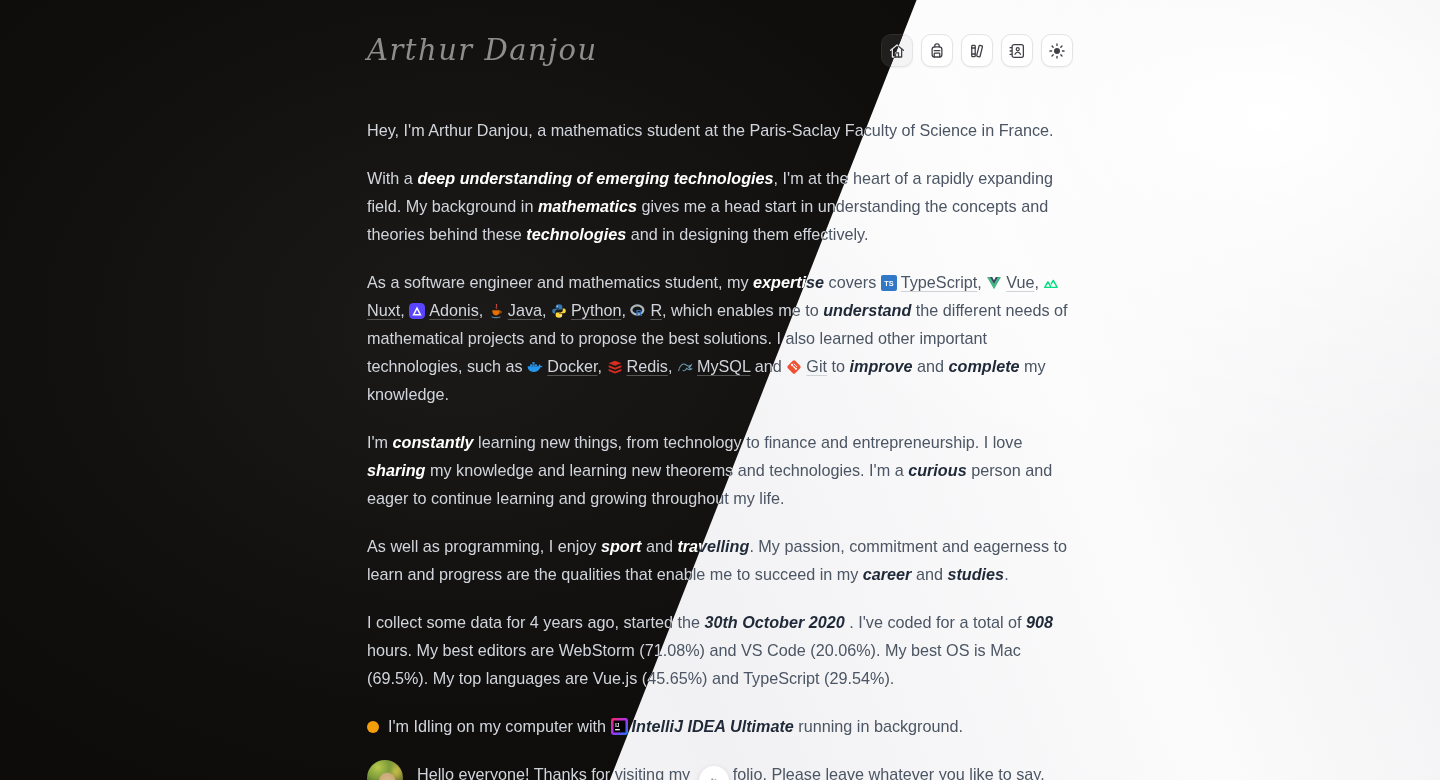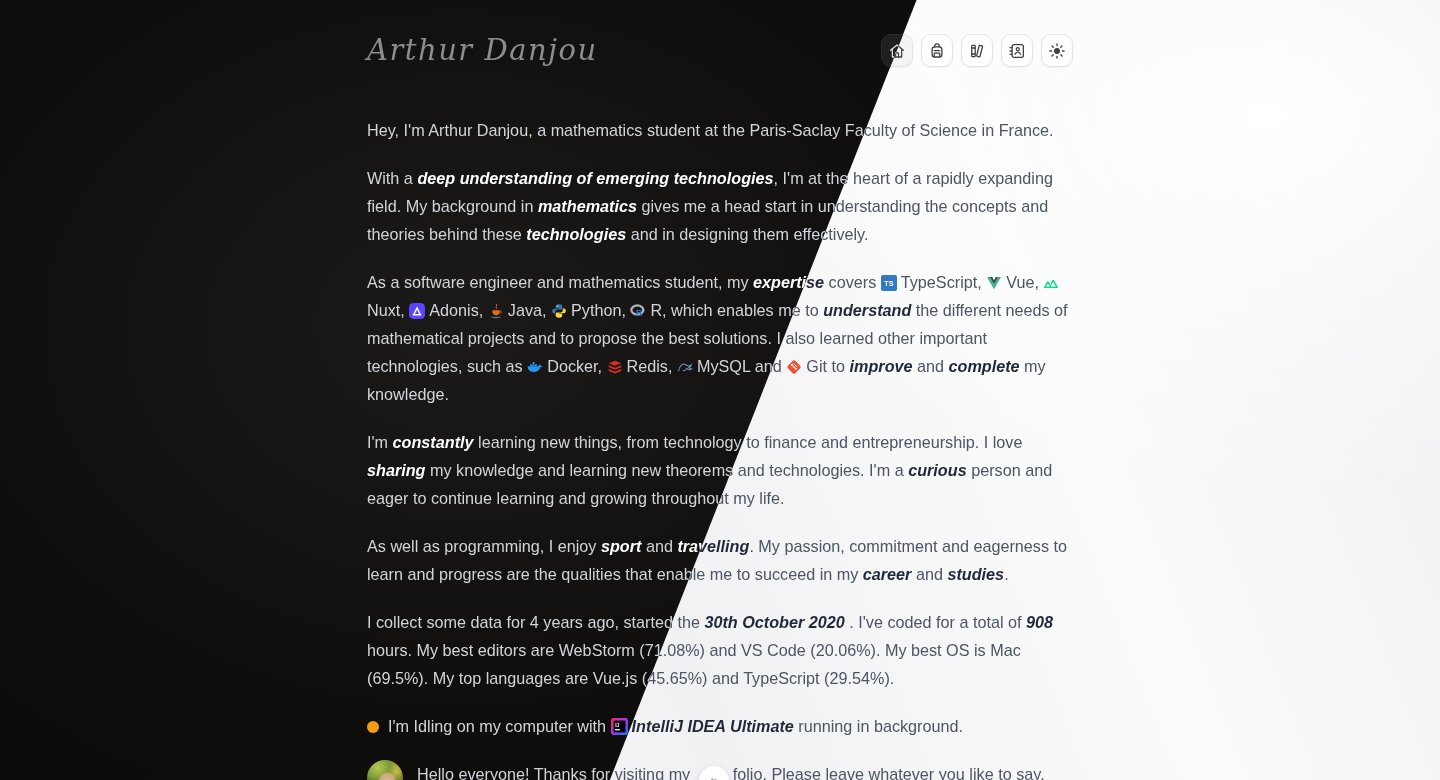--- a/index.html
+++ b/index.html
@@ -27,21 +27,21 @@
   .light .nav-btn{background:#ffffff;border-color:#e4e4e7;color:#3f3f46;box-shadow:0 1px 2px rgba(0,0,0,.06);}
   .dark .nav-btn{background:#171615;border-color:#2f2d2b;color:#e4e4e7;}
   .light .nav-btn.active{background:#f4f4f5;}
   .dark .nav-btn.active{background:#211f1e;}
   .nav-btn svg{width:18px;height:18px;display:block;}
   main{margin-top:48px;}
   main p{margin:0 0 20px 0;}
   strong{font-weight:700;font-style:italic;}
   .light strong{color:#1f2937;}
   .dark strong{color:#ffffff;}
-  a{text-underline-offset:3px;text-decoration-thickness:1px;cursor:pointer;text-align:right;}
+  a{text-decoration:underline;text-underline-offset:3px;text-decoration-thickness:1px;cursor:pointer;text-align:right;}
   .light a{color:#4b5563;text-decoration-color:#cfd2d6;}
   .dark a{color:#d1d5db;text-decoration-color:#565656;}
   .inline-icon{display:inline-block;vertical-align:-2.5px;margin-right:4px;}
   .inline-icon svg{width:16px;height:16px;display:block;}
   .inline-icon.intellij svg{width:17px;height:17px;}
   .inline-icon.status-dot{width:12px;height:12px;border-radius:50%;vertical-align:-1px;margin-right:9px;}
   .inline-icon.site-logo{width:30px;height:30px;border-radius:50%;background:#ffffff;
     box-shadow:0 2px 6px rgba(0,0,0,.14);vertical-align:-9px;margin:0 4px;
     display:inline-flex;align-items:center;justify-content:center;}
   .inline-icon.site-logo svg{width:16px;height:16px;}

